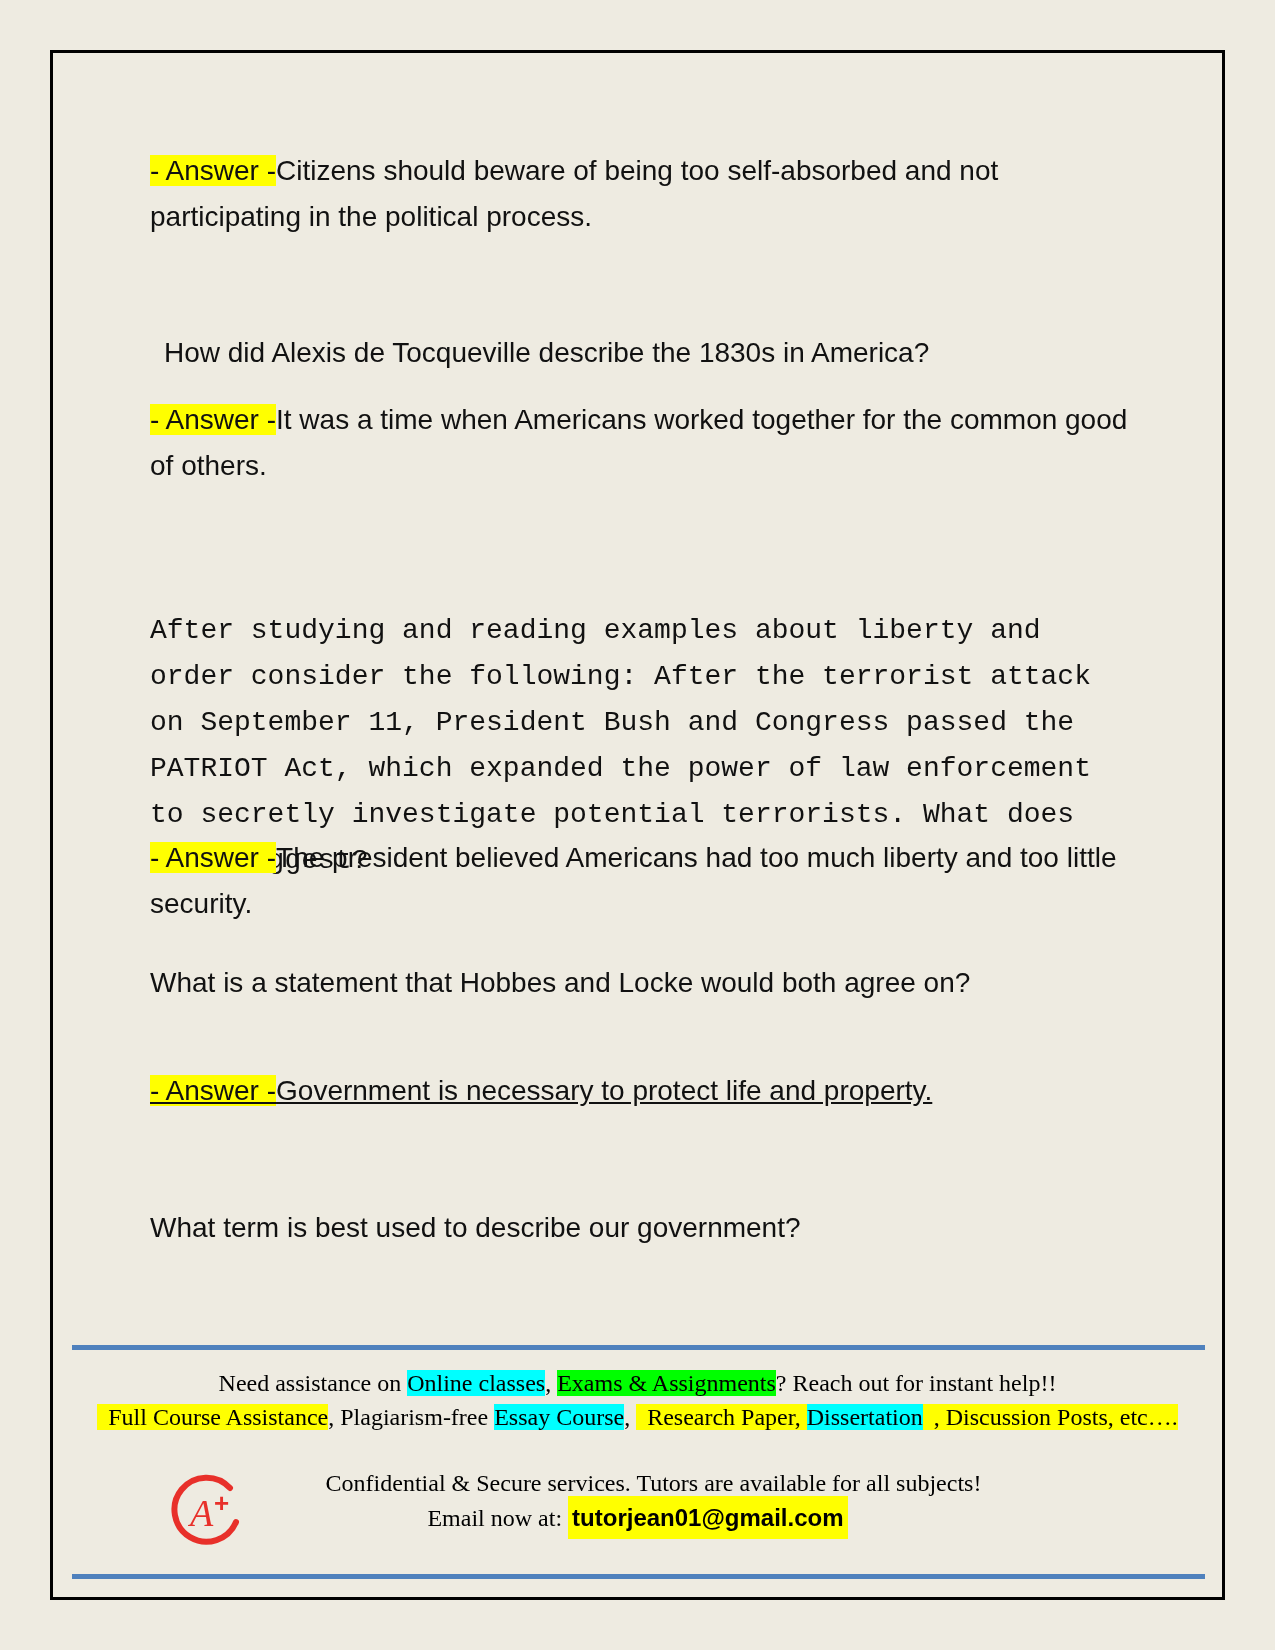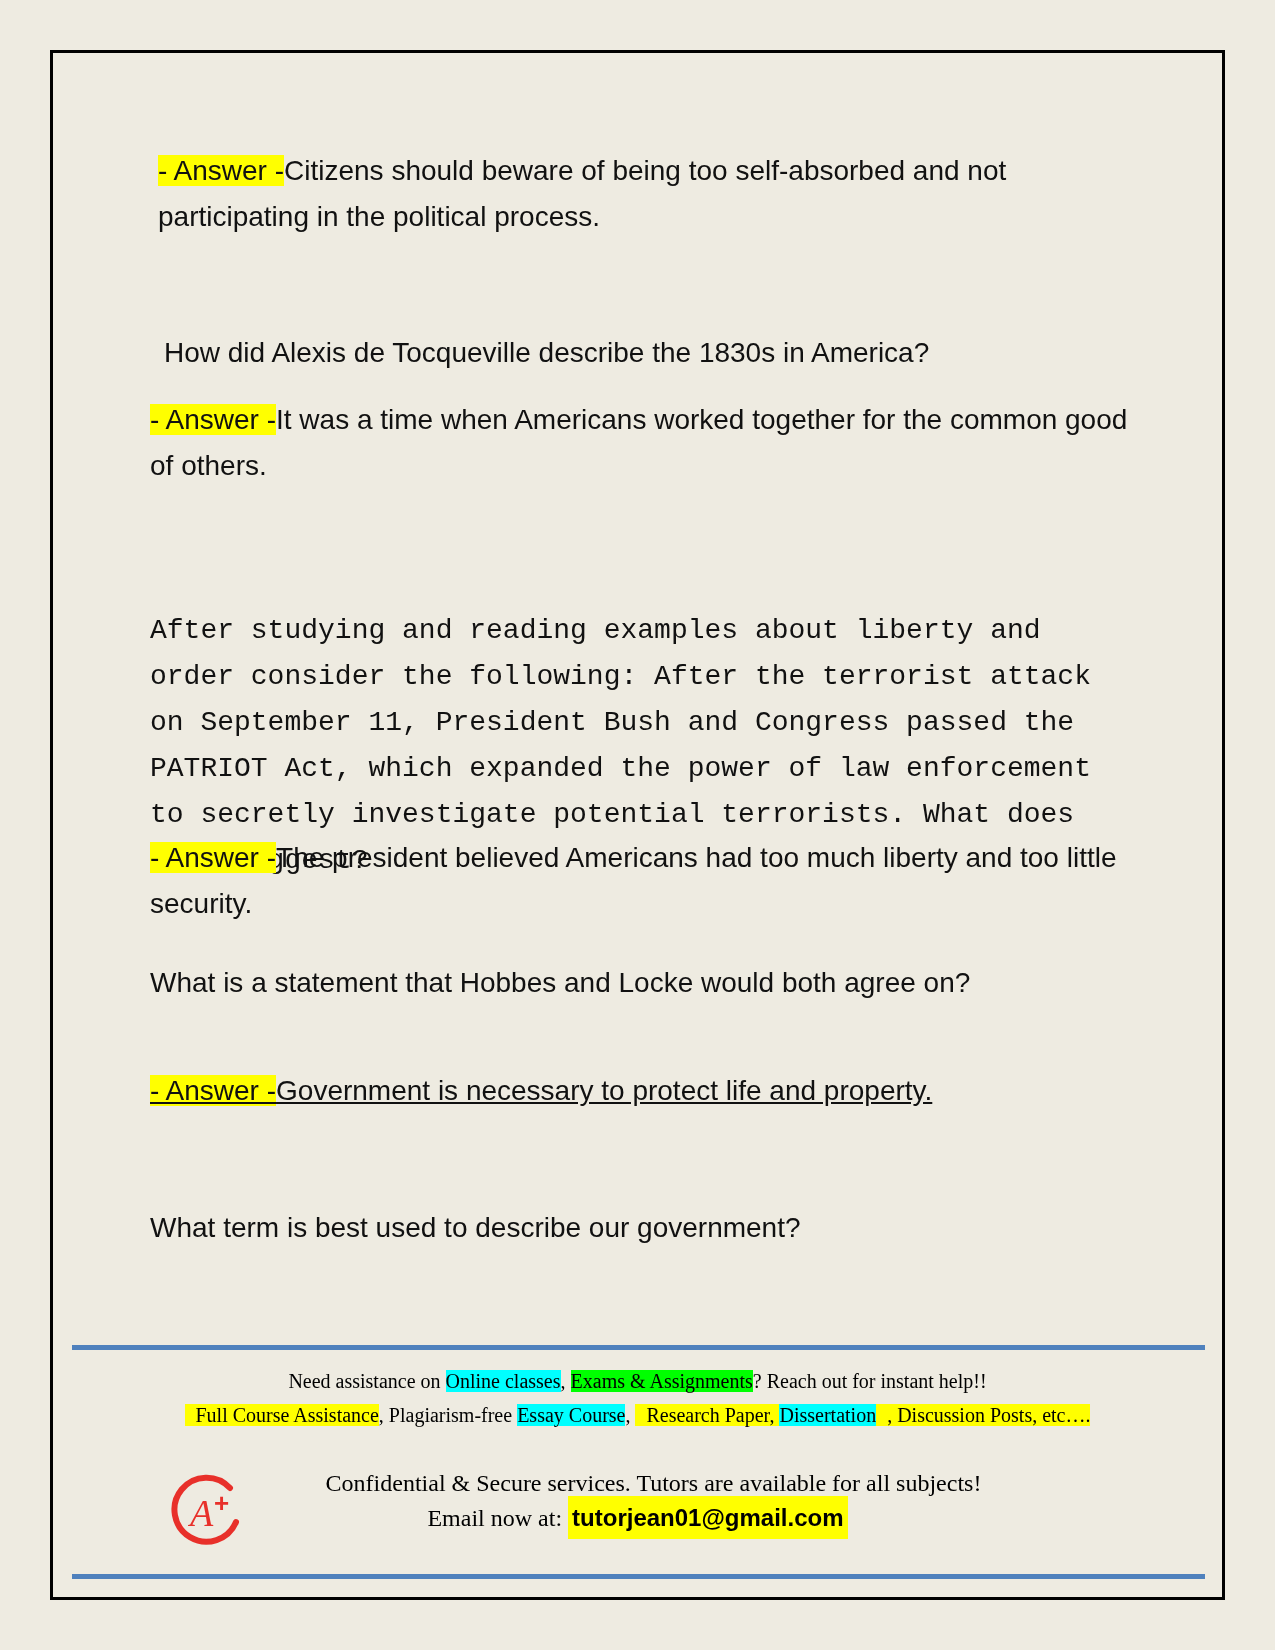--- a/index.html
+++ b/index.html
@@ -1,33 +1,33 @@
 <!DOCTYPE html>
 <html><head>
 <meta charset="utf-8">
 <style>
   html, body { margin:0; padding:0; }
   body { width:1275px; height:1650px; background:#eeebe1; position:relative; overflow:hidden; }
   .frame { position:absolute; left:50px; top:50px; width:1175px; height:1550px; border:3px solid #000; box-sizing:border-box; }
   .p { position:absolute; left:150px; width:990px; font-family:"Liberation Sans", sans-serif; font-size:28px; line-height:46px; color:#111; }
   .hl { background:#ffff00; }
   .rule { position:absolute; left:72px; width:1133px; height:5px; background:#4f81bd; }
-  .serif { position:absolute; font-family:"Liberation Serif", serif; font-size:20px; color:#000; text-align:center; white-space:nowrap; }
+  .serif { position:absolute; font-family:"Liberation Serif", serif; font-size:24px; color:#000; text-align:center; white-space:nowrap; }
   .cy { background:#00ffff; }
   .gr { background:#00ff00; }
   .ye { background:#ffff00;padding-left:11px; }
   .email { font-family:"Liberation Sans", sans-serif; font-weight:bold; font-size:24px; background:#ffff00; padding:8px 4px; }
   .logo { position:absolute; left:170px; top:1470px; width:80px; height:80px; }
 </style>
 </head>
 <body>
 
 <div class="frame"></div>
 
-<div class="p" style="top:148px;margin-left:8px;"><span class="hl">- Answer -</span><span>Citizens should beware of being too self-absorbed and not participating in the political process.</span></div>
+<div class="p" style="top:148px;"><span class="hl">- Answer -</span><span>Citizens should beware of being too self-absorbed and not participating in the political process.</span></div>
 
 <div class="p" style="top:330px;margin-left:14px;">How did Alexis de Tocqueville describe the 1830s in America?</div>
 <div class="p" style="top:397px;"><span class="hl">- Answer -</span><span>It was a time when Americans worked together for the common good of others.</span></div>
 
 <div class="p" style="top:608px;font-family:Liberation Mono, monospace;">After studying and reading examples about liberty and order consider the following: After the terrorist attack on September 11, President Bush and Congress passed the PATRIOT Act, which expanded the power of law enforcement to secretly investigate potential terrorists. What does this suggest?</div>
 <div class="p" style="top:835px;"><span class="hl">- Answer -</span><span>The president believed Americans had too much liberty and too little security.</span></div>
 
 <div class="p" style="top:960px;">What is a statement that Hobbes and Locke would both agree on?</div>
 <div class="p" style="top:1068px;text-decoration:underline;"><span class="hl">- Answer -</span><span>Government is necessary to protect life and property.</span></div>
 

